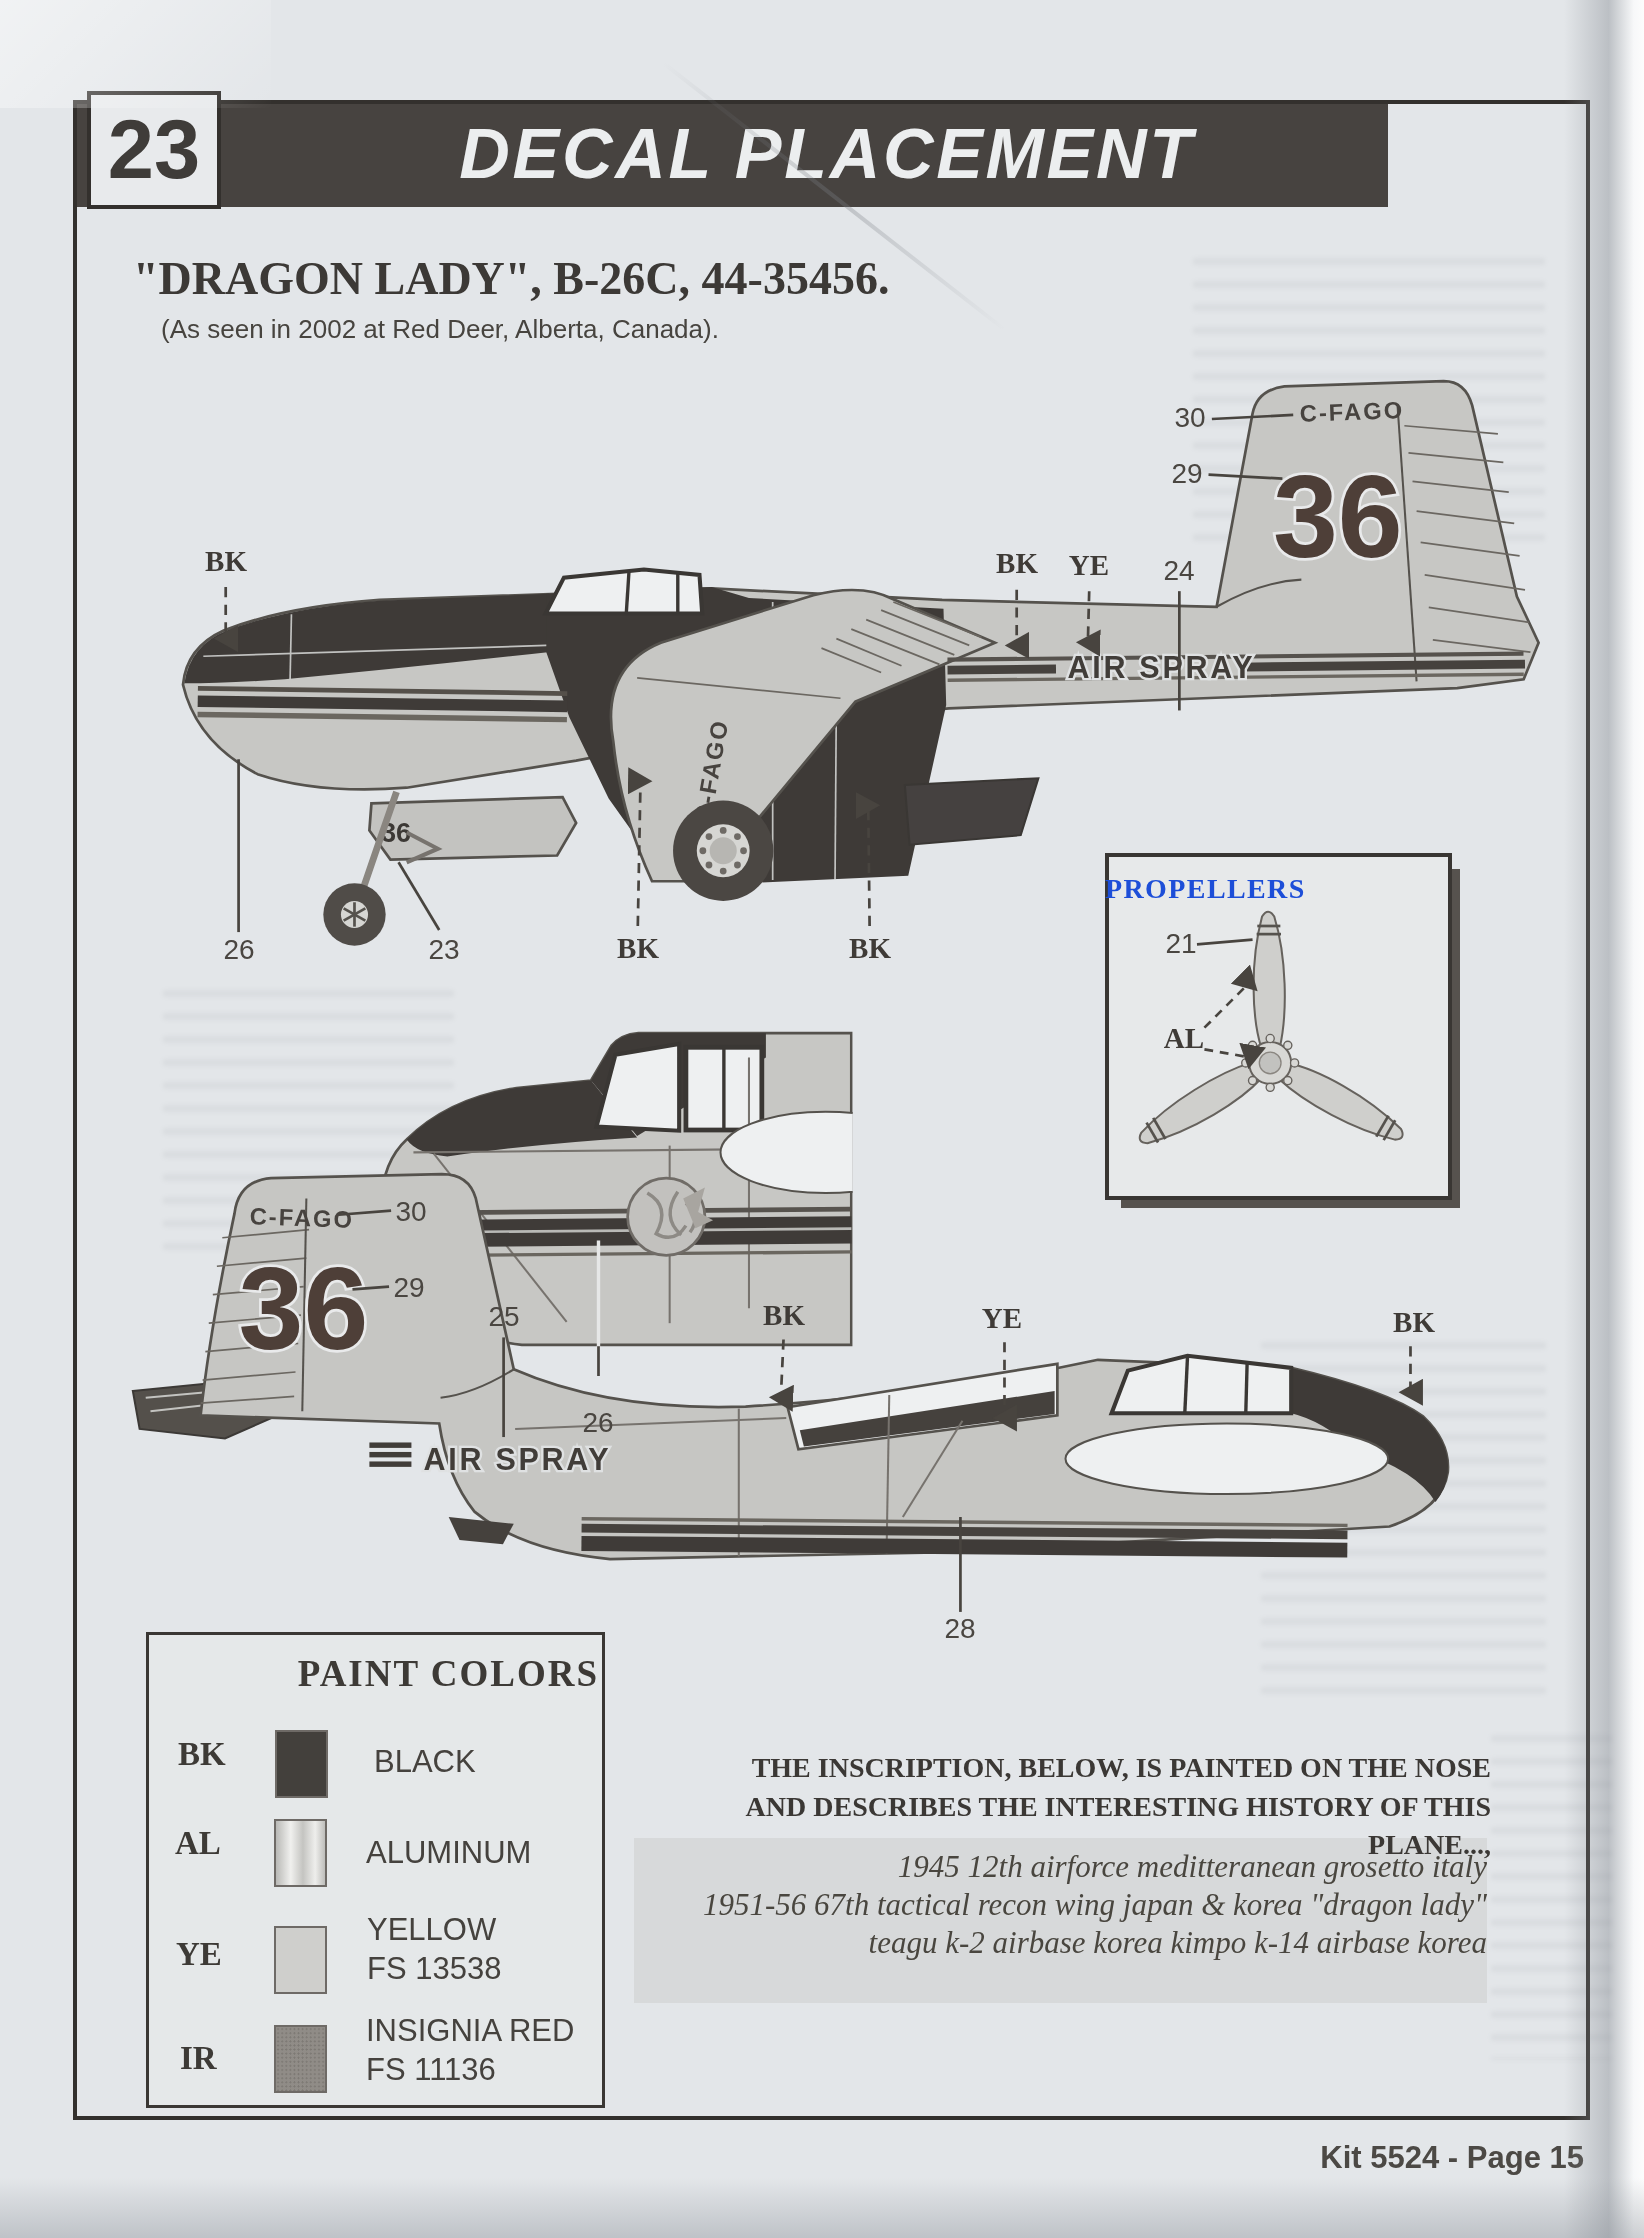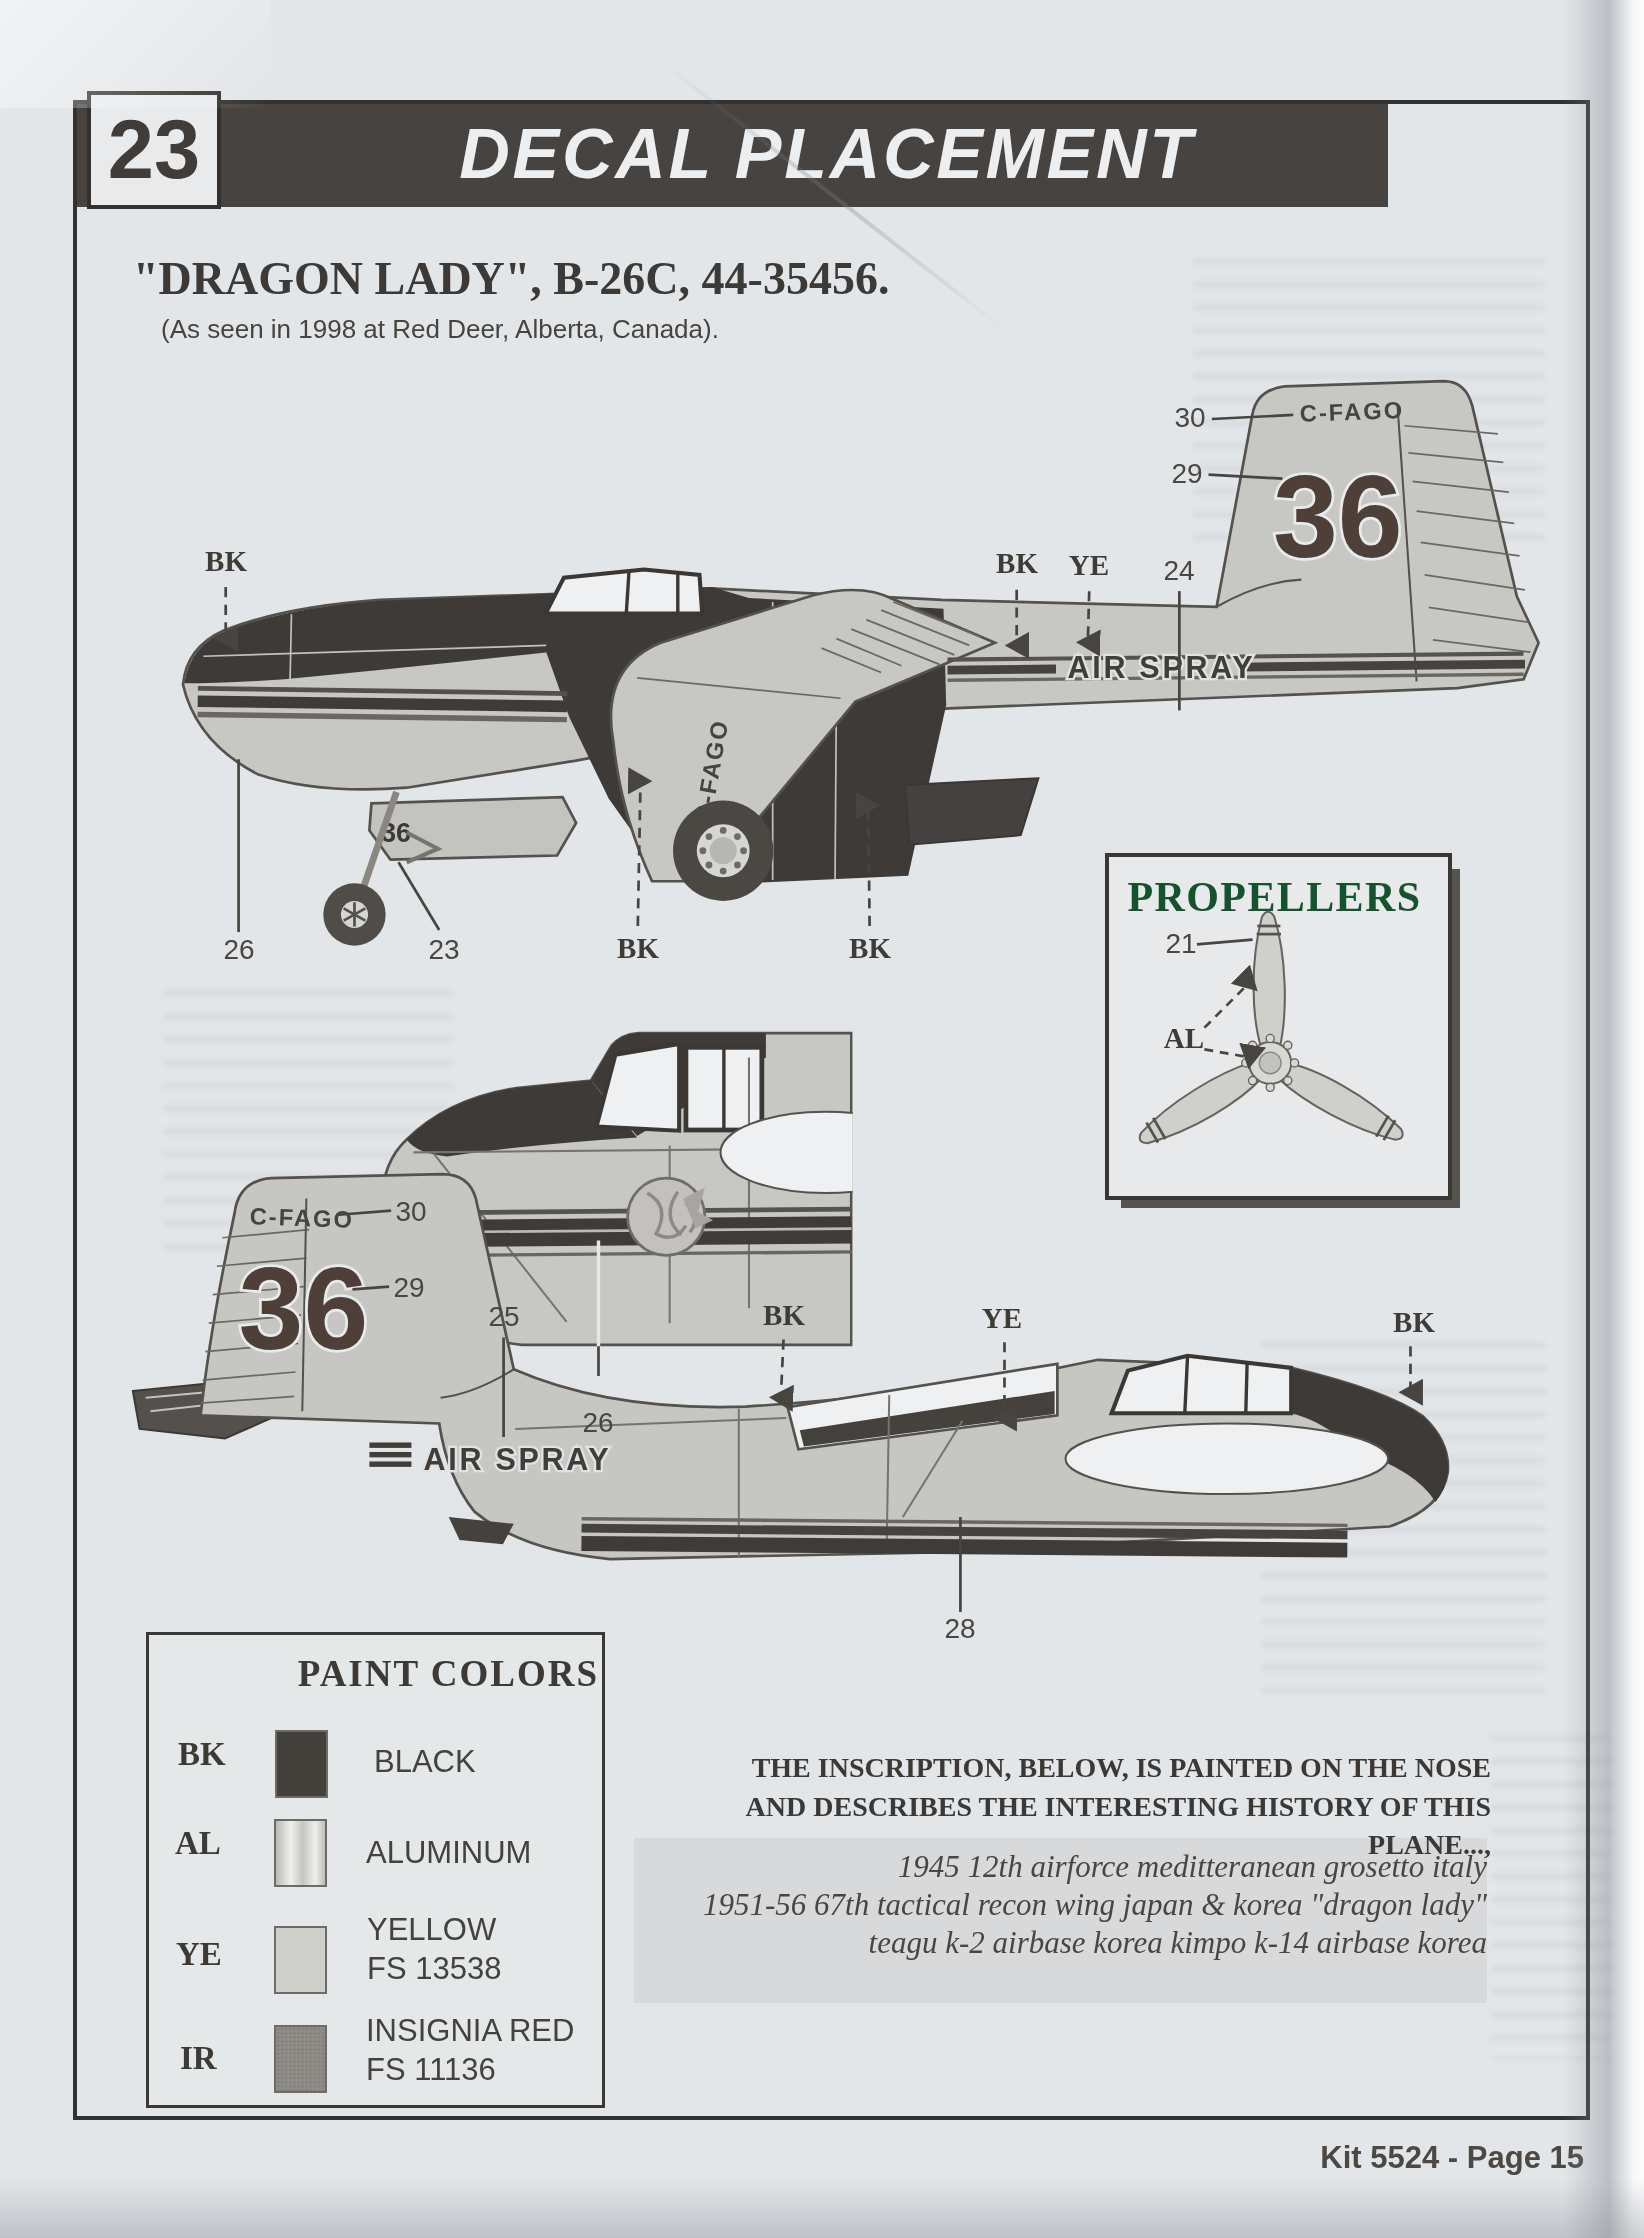--- a/index.html
+++ b/index.html
@@ -39,22 +39,22 @@
   .subject-subtitle{position:absolute;left:161px;top:314px;
     font-size:26px;color:#47443f;z-index:6;}
   
   .co,.cos{position:absolute;z-index:20;white-space:nowrap;transform:translate(-50%,-50%);}
   .co{font-size:28px;color:#4a4641;}
   .cos{font-family:"Liberation Serif",serif;font-weight:700;font-size:29px;color:#3f3b37;}
   
   .prop-shadow{position:absolute;left:1121px;top:869px;width:339px;height:339px;background:#56524e;z-index:6;}
   .prop-box{position:absolute;left:1105px;top:853px;width:339px;height:339px;
     background:#e7e9ea;border:4.1px solid #393633;z-index:7;}
-  .prop-title{position:absolute;left:1105px;top:873px;width:339px;text-align:center;
-    font-family:"Liberation Serif",serif;font-weight:700;font-size:42px;letter-spacing:1.4px;color:#14532d;z-index:8;}
+  .prop-title{position:absolute;left:1105px;top:873px;width:339px;text-align:left;
+    font-family:"Liberation Serif",serif;font-weight:700;font-size:28px;letter-spacing:1.4px;color:#1d4ed8;z-index:8;}
   .paint-box{position:absolute;left:146px;top:1632px;width:453px;height:470px;
     border:3.4px solid #3a3734;background:rgba(232,234,236,.35);z-index:8;}
   .paint-title{position:absolute;left:146px;top:1652px;width:453px;text-align:right;
     font-family:"Liberation Serif",serif;font-weight:700;font-size:37px;letter-spacing:2px;color:#3d3a36;z-index:9;}
   .paint-code{position:absolute;font-family:"Liberation Serif",serif;font-weight:700;
     font-size:33px;color:#3d3a36;z-index:9;}
   .swatch{position:absolute;width:49px;height:64px;border:2px solid #6e6a66;z-index:9;}
   .sw-al{background:linear-gradient(90deg,#b9b9b6 0%,#f0f0ee 30%,#c4c4c1 55%,#eeeeec 80%,#bebebb 100%);}
   .paint-name{position:absolute;font-size:31px;color:#45423e;z-index:9;line-height:1.25;}
   
@@ -82,21 +82,21 @@
 <div class="ghost" style="left:163px;top:990px;width:291px;height:271px;"></div>
 <div class="ghost" style="left:1261px;top:1342px;width:285px;height:352px;"></div>
 <div class="ghost" style="left:1491px;top:1735px;width:122px;height:325px;"></div>
 
 <div class="frame"></div>
 <div class="header-bar"></div>
 <div class="header-title">DECAL PLACEMENT</div>
 <div class="step-box">23</div>
 
 <div class="subject-title">"DRAGON LADY", B-26C, 44-35456.</div>
-<div class="subject-subtitle">(As seen in 1998 at Red Deer, Alberta, Canada).</div>
+<div class="subject-subtitle">(As seen in 2002 at Red Deer, Alberta, Canada).</div>
 
 <div class="prop-shadow"></div>
 <div class="prop-box"></div>
 <div class="prop-title">PROPELLERS</div>
 
 <div class="paint-box"></div>
 <div class="paint-title">PAINT COLORS</div>
 
 <div class="paint-code" style="left:178px;top:1736px;">BK</div>
 <div class="swatch" style="left:275px;top:1730px;background:#43403c;"></div>

